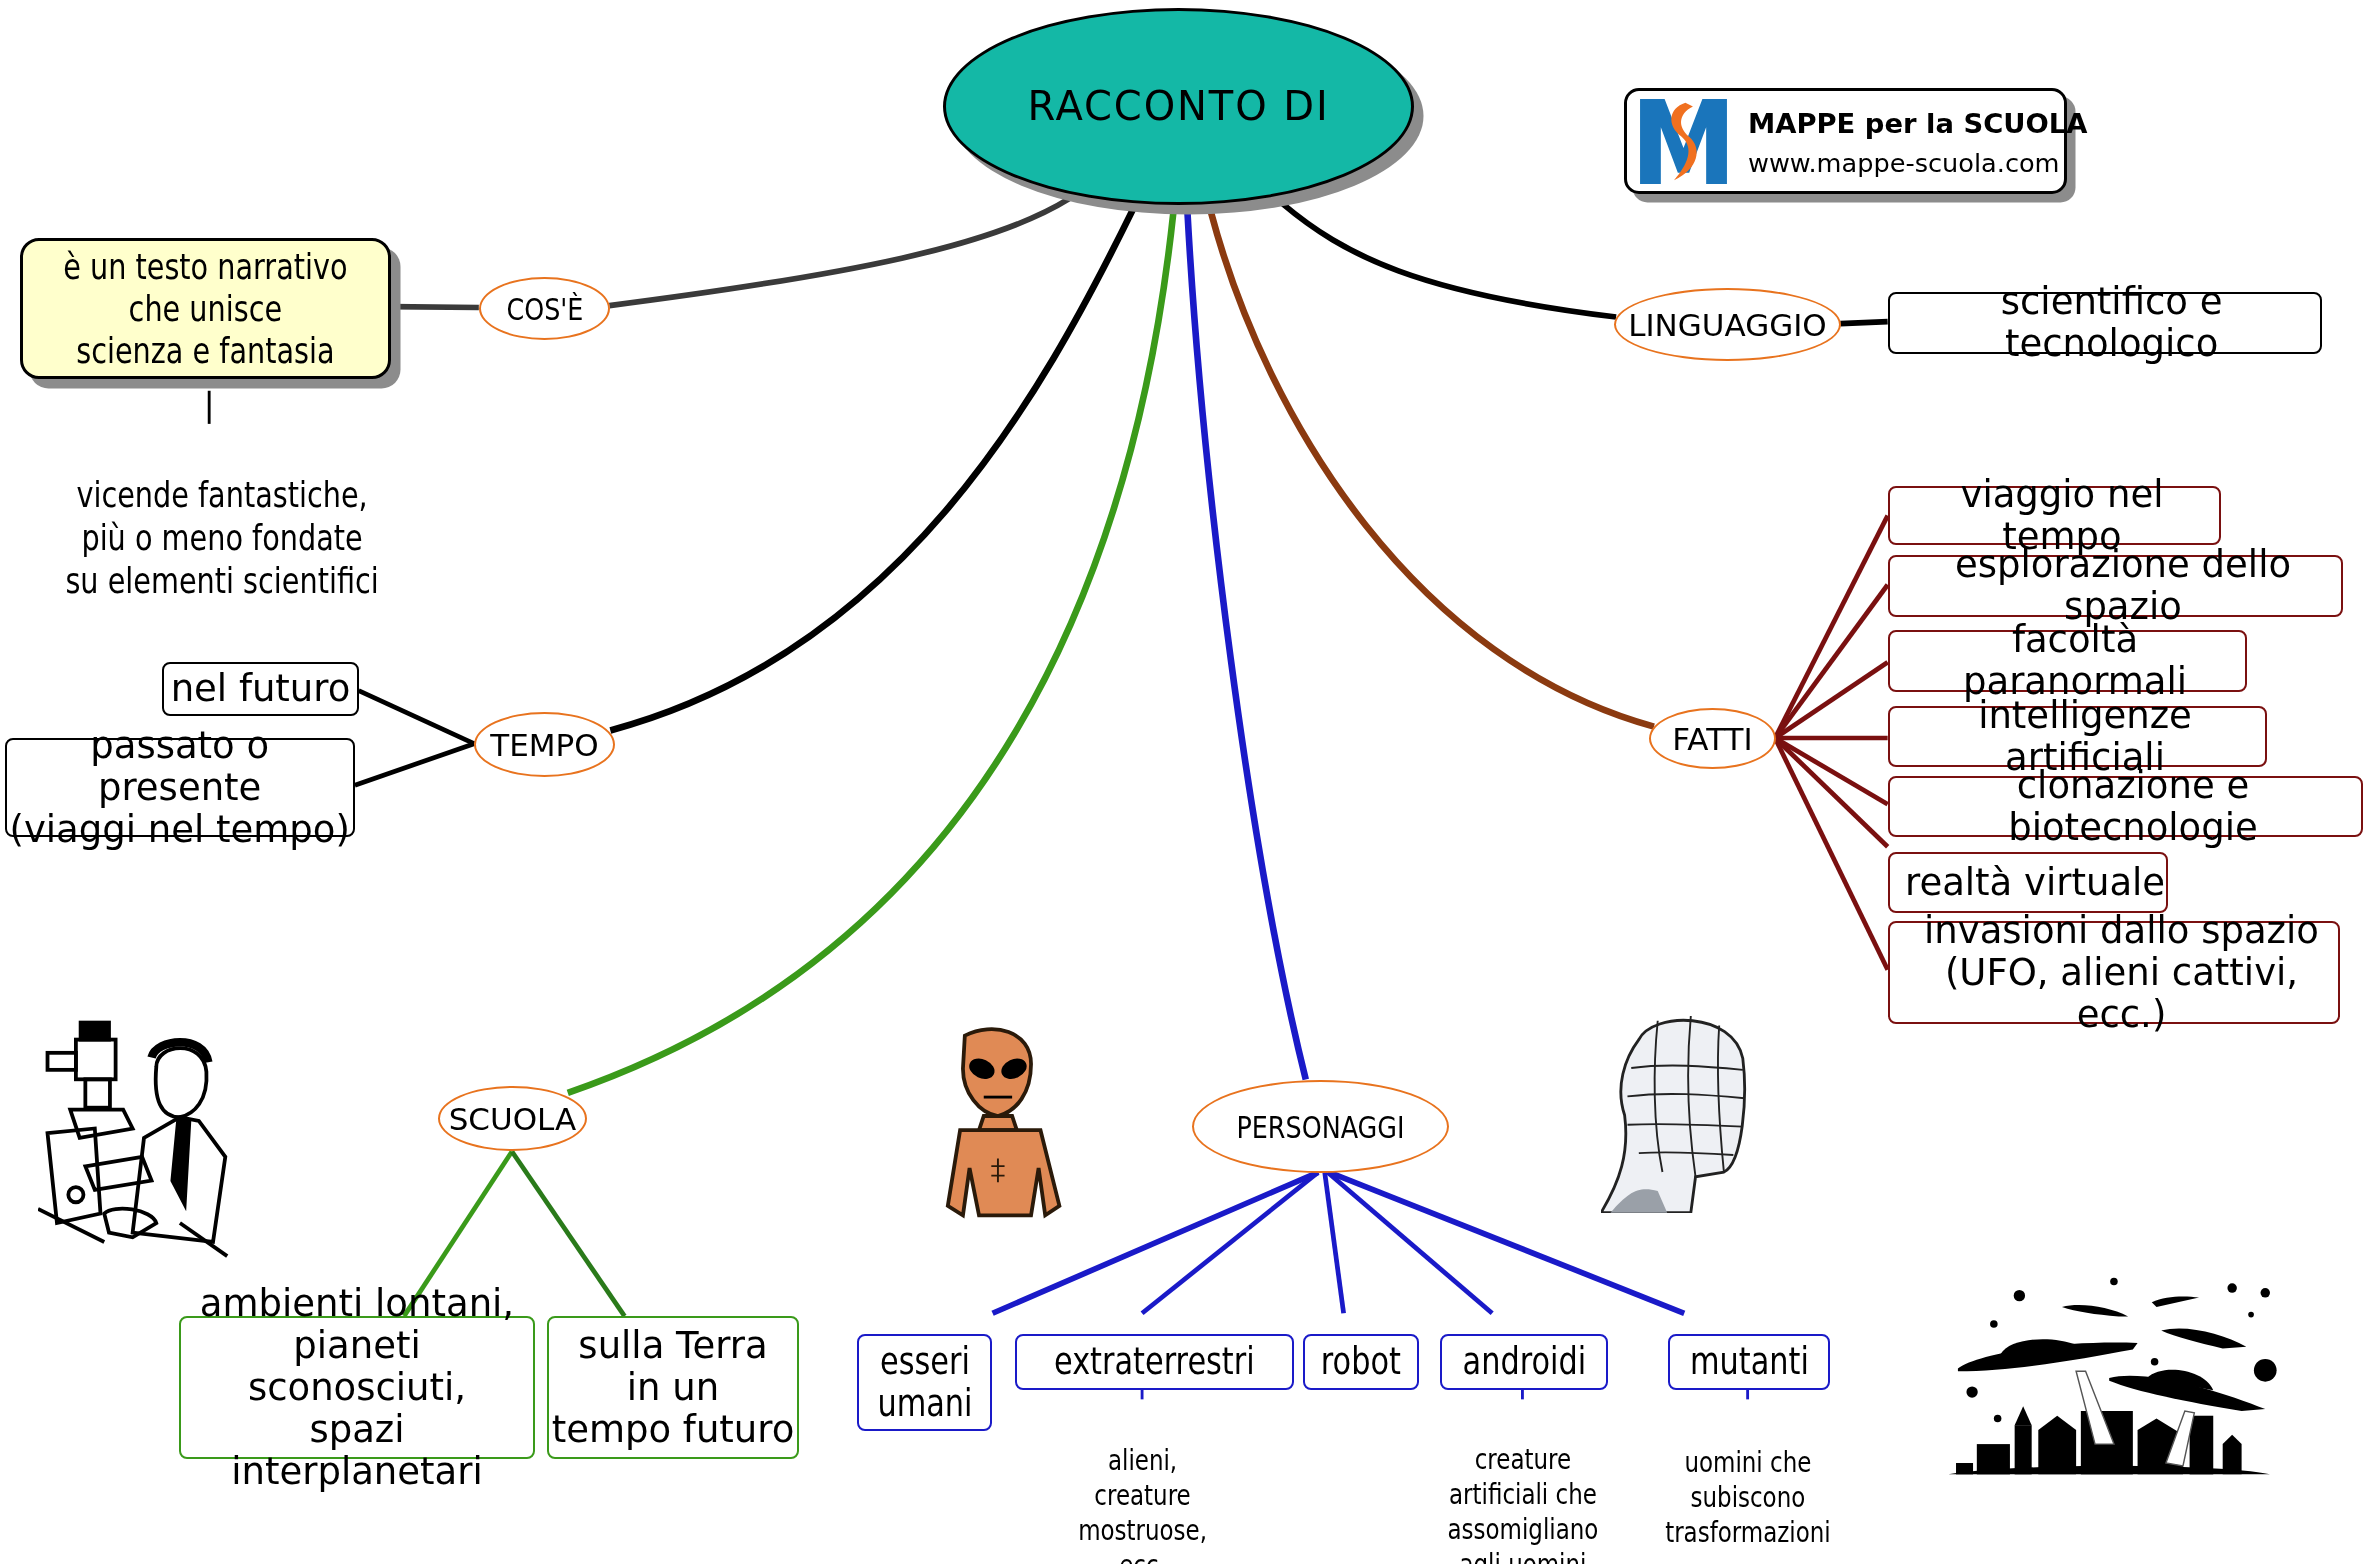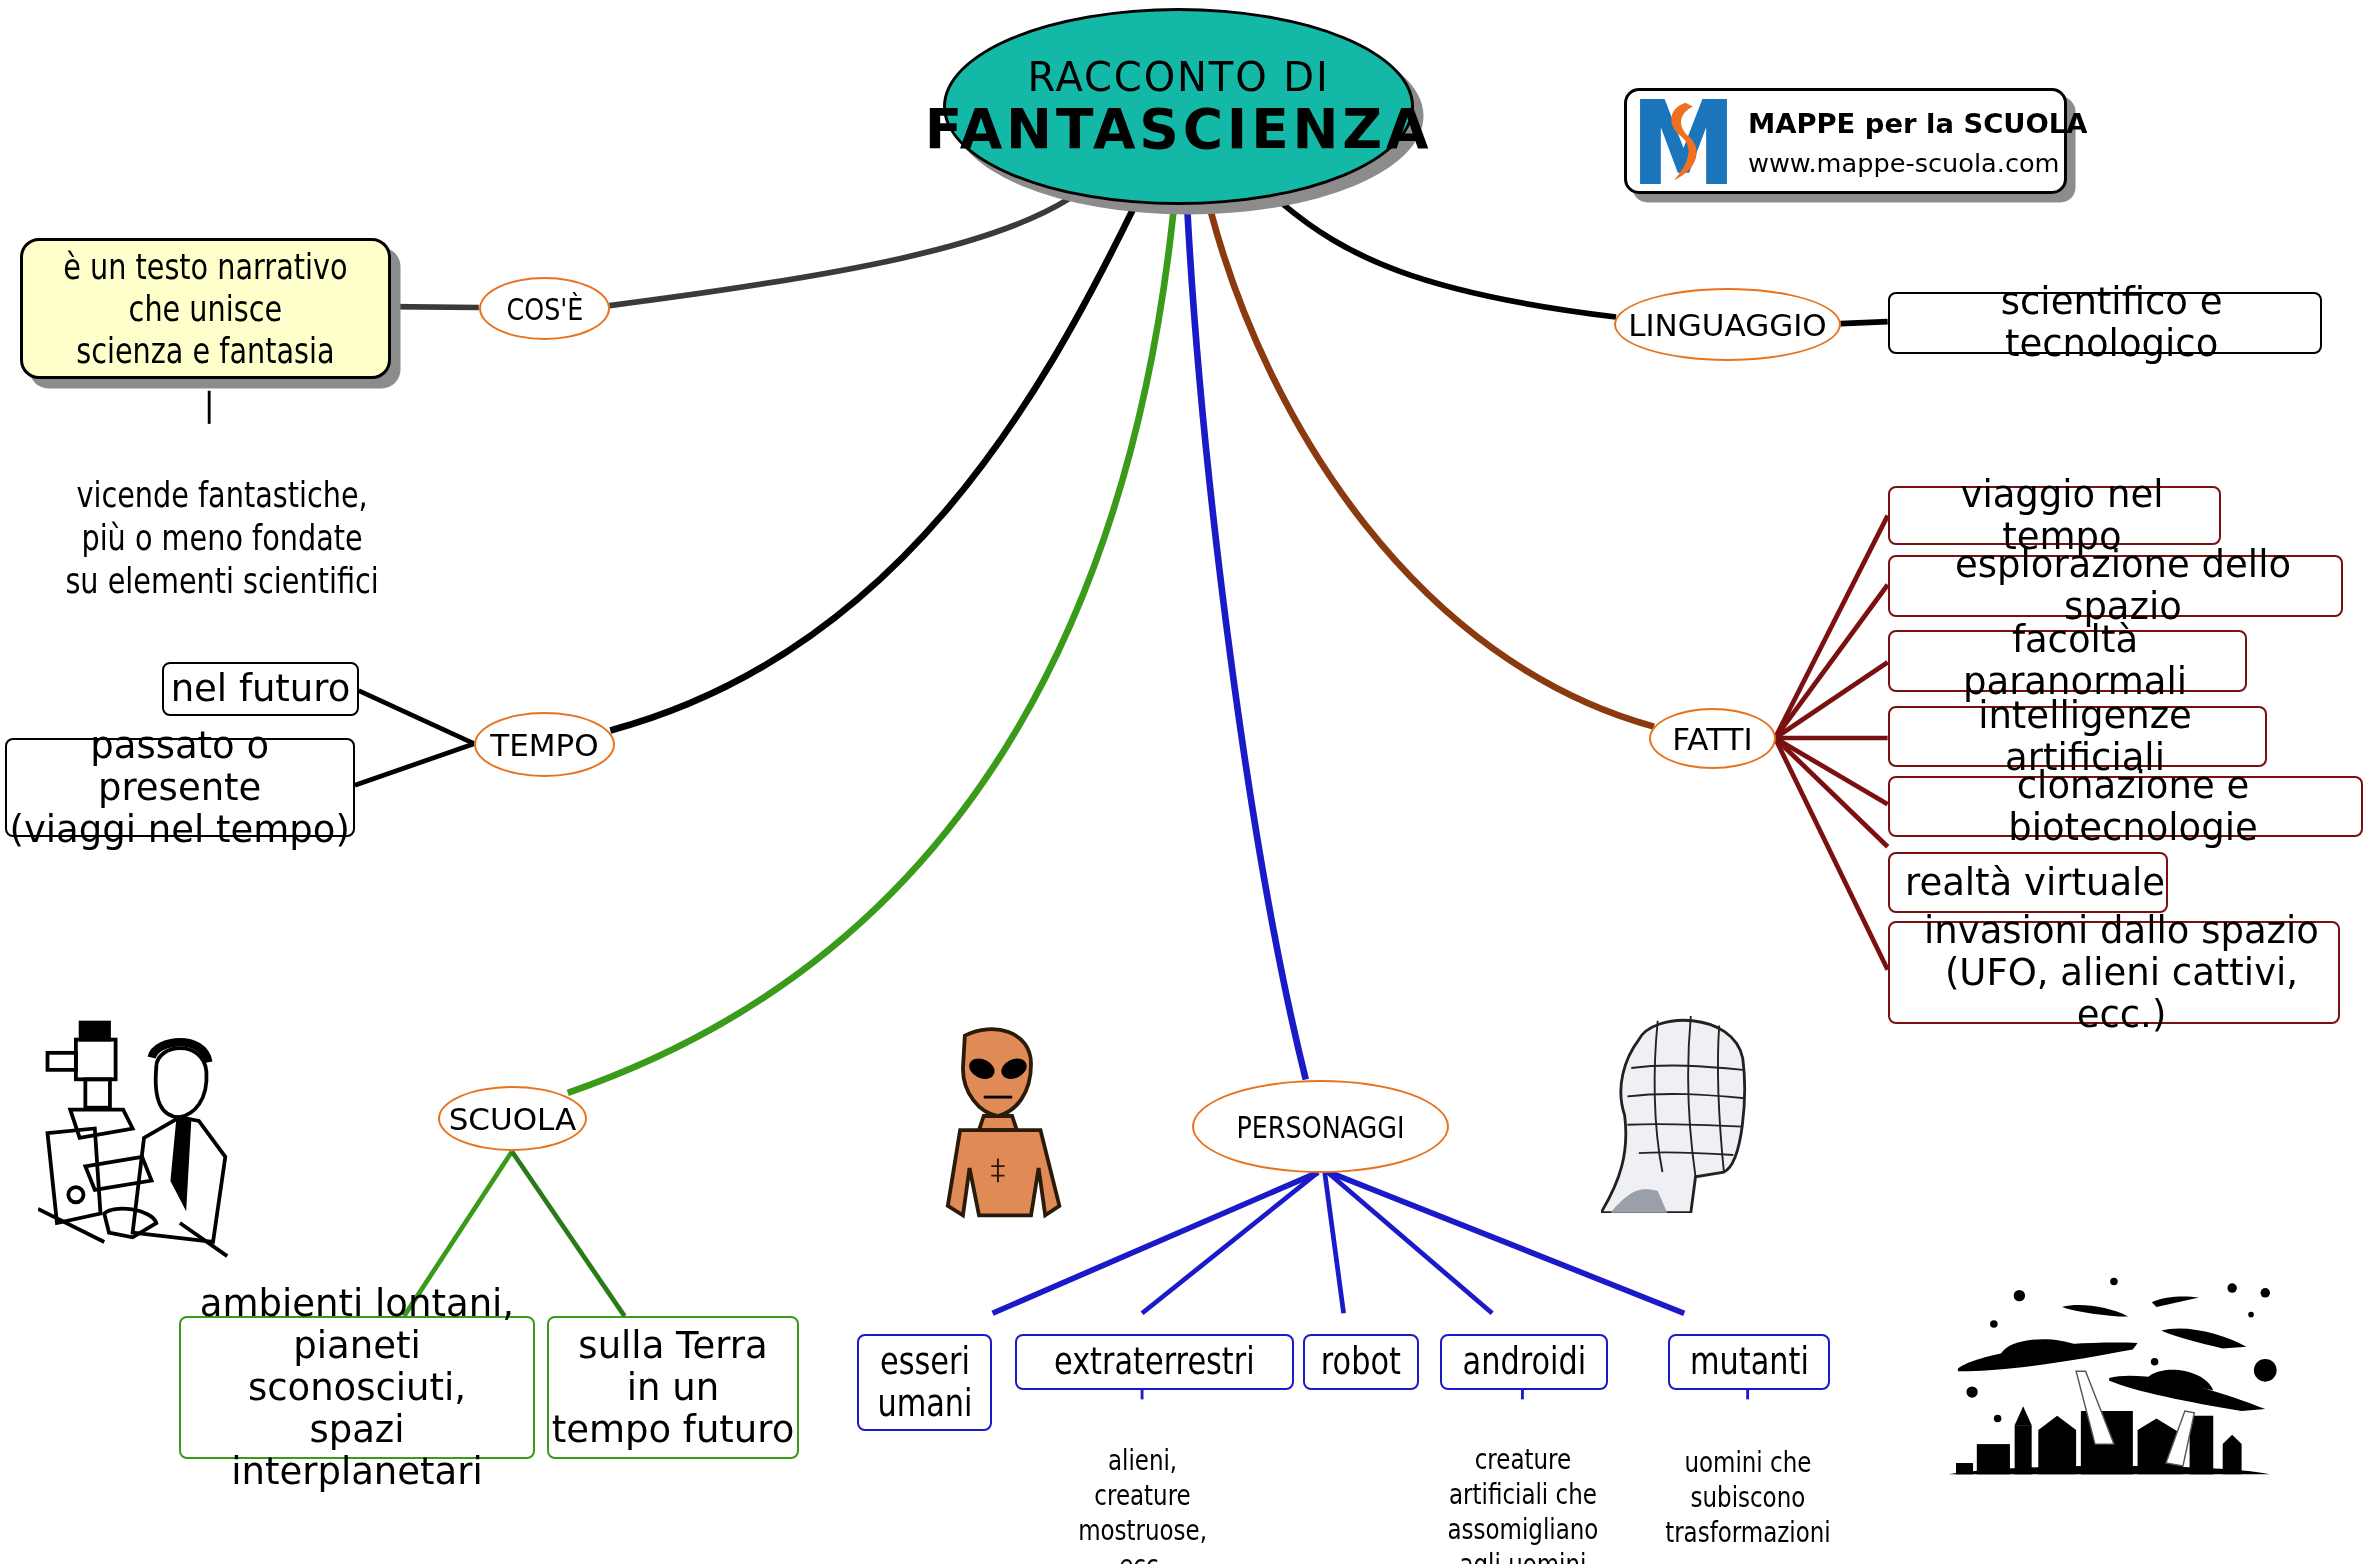--- a/index.html
+++ b/index.html
@@ -71,21 +71,20 @@
     <line x1="1876" y1="780" x2="1995" y2="700"></line>
     <line x1="1876" y1="780" x2="1995" y2="780"></line>
     <line x1="1876" y1="780" x2="1995" y2="850"></line>
     <line x1="1876" y1="780" x2="1995" y2="895"></line>
     <line x1="1876" y1="780" x2="1995" y2="1025"></line>
   </g>
 </svg>
 
 <div id="central">
   <div class="t1">RACCONTO DI</div>
-  <div class="t2">FANTASCIENZA</div>
 </div>
 
 <div id="logo">
   <svg style="position:absolute;left:13.2px;top:7.6px;" width="87" height="85" viewBox="0 0 92 90">
     <path d="M0,0 L26,0 L46,52 L66,0 L92,0 L92,90 L70,90 L70,30 L52,78 L40,78 L22,30 L22,90 L0,90 Z" fill="#1a75bb"></path>
     <path d="M48,4 C30,10 28,28 44,40 C58,52 50,70 36,86 C62,74 66,52 52,40 C40,30 40,16 56,8 Z" fill="#f07020"></path>
   </svg>
   <div class="abs" style="left:121px;top:17px;font-size:27.4px;font-weight:bold;white-space:nowrap;">MAPPE per la SCUOLA</div>
   <div class="abs" style="left:121px;top:57px;font-size:25.6px;white-space:nowrap;">www.mappe-scuola.com</div>
 </div>

